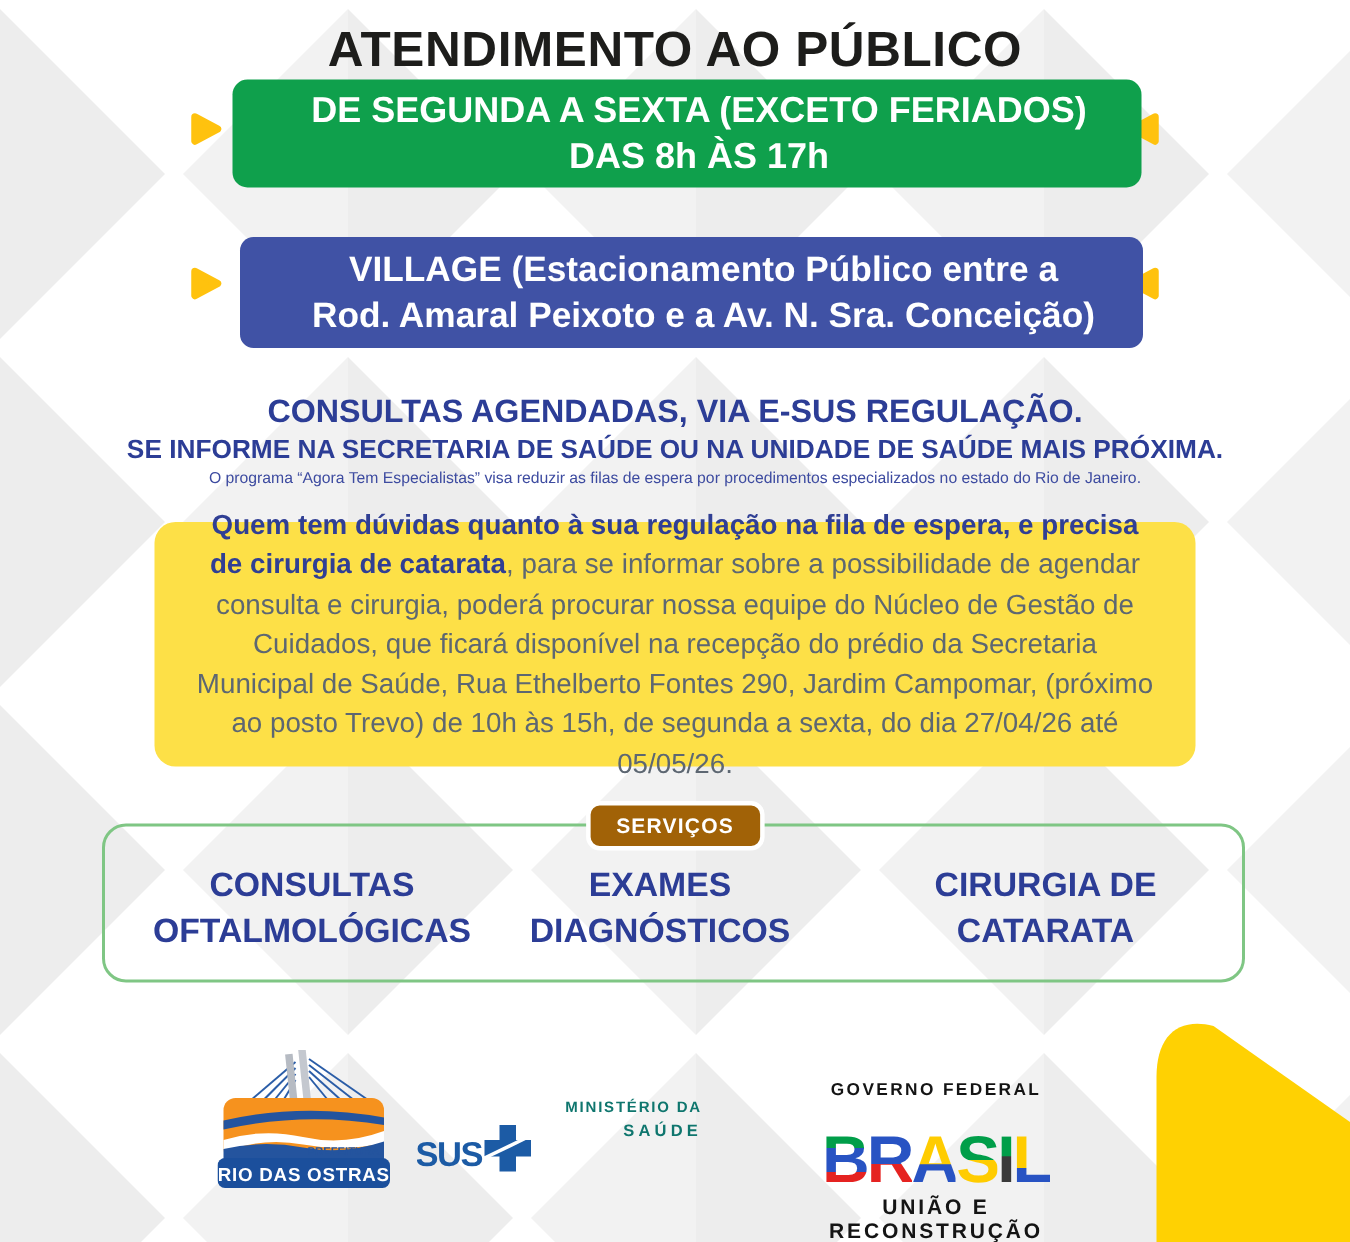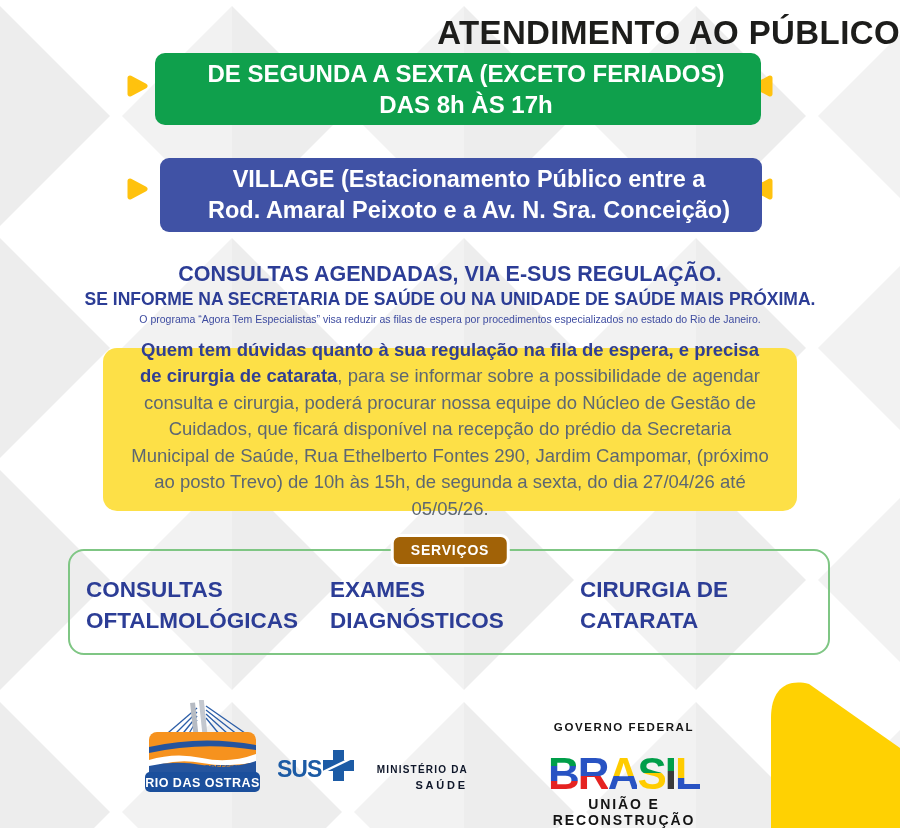--- a/index.html
+++ b/index.html
@@ -1,21 +1,21 @@
 <!DOCTYPE html>
 <html><head>
 <meta charset="utf-8">
 <style>
   html,body{margin:0;padding:0;background:#fff;}
   .poster{position:relative;width:900px;height:828px;overflow:hidden;background:#fff;
           font-family:"Liberation Sans",sans-serif;}
   .bg{position:absolute;left:0;top:0;z-index:0;}
   .layer{position:absolute;z-index:1;}
 
-  .title{left:0;top:14px;width:900px;text-align:right;font-size:33px;font-weight:bold;
+  .title{left:0;top:14px;width:900px;text-align:center;font-size:33px;font-weight:bold;
          letter-spacing:.4px;color:#1d1d1b;}
 
   .banner{display:flex;flex-direction:column;justify-content:center;text-align:center;
           color:#fff;font-weight:bold;padding-left:16px;}
   .banner-green{left:155px;top:53px;width:590px;height:72px;background:#0fa04c;
                 border-radius:10px;font-size:24px;line-height:31px;}
   .banner-blue{left:160px;top:158px;width:586px;height:74px;background:#4052a5;
                border-radius:9px;font-size:23.5px;line-height:31px;}
 
   .arrow{width:22px;height:22px;}
@@ -33,27 +33,27 @@
           box-sizing:border-box;padding:20px 26px;display:flex;align-items:center;}
   .notice-text{margin:0;width:100%;text-align:center;font-size:18.5px;line-height:26.5px;
                color:#5d6772;}
   .notice-text .nb{font-weight:bold;color:#303f94;}
 
   .badge{left:50%;top:534px;transform:translateX(-50%);background:#a16207;color:#fff;
          font-size:14px;font-weight:bold;letter-spacing:.8px;padding:5px 17px 6px;
          border-radius:9px;border:3px solid #ffffff;z-index:2;}
   .svc-box{left:68px;top:549px;width:762px;height:106px;border:2px solid #7fc684;
            border-radius:16px;box-sizing:border-box;}
-  .svc{top:574px;font-size:22.5px;font-weight:bold;line-height:31px;
+  .svc{top:574px;text-align:center;font-size:22.5px;font-weight:bold;line-height:31px;
        color:#2c3d96;}
   .svc1{left:86px;width:244px;} .svc2{left:330px;width:220px;} .svc3{left:580px;width:234px;}
 
   .rio-logo{left:145px;top:700px;}
   .sus-logo{left:278px;top:744px;}
-  .ministerio{left:365px;top:764px;width:103px;text-align:right;color:#0f172a;}
+  .ministerio{left:365px;top:733px;width:103px;text-align:right;color:#0f766e;}
   .ministerio .m1{font-size:10px;font-weight:bold;letter-spacing:1.2px;}
   .ministerio .m2{font-size:11px;font-weight:bold;letter-spacing:2.8px;margin-top:4px;}
 
   .governo{left:540px;top:721px;width:168px;text-align:center;color:#141414;}
   .gov-top{font-size:11.5px;font-weight:bold;letter-spacing:1.6px;}
   .brasil{margin-top:19px;font-size:44px;font-weight:bold;line-height:44px;letter-spacing:-2px;
           white-space:nowrap;}
   .brasil span{-webkit-background-clip:text;background-clip:text;color:transparent;}
   .bl0{background-image:linear-gradient(180deg,#009e49 0 34%,#2853c3 34% 66%,#e52321 66% 100%);}
   .bl1{background-image:linear-gradient(180deg,#2853c3 0 55%,#e52321 55% 100%);}

